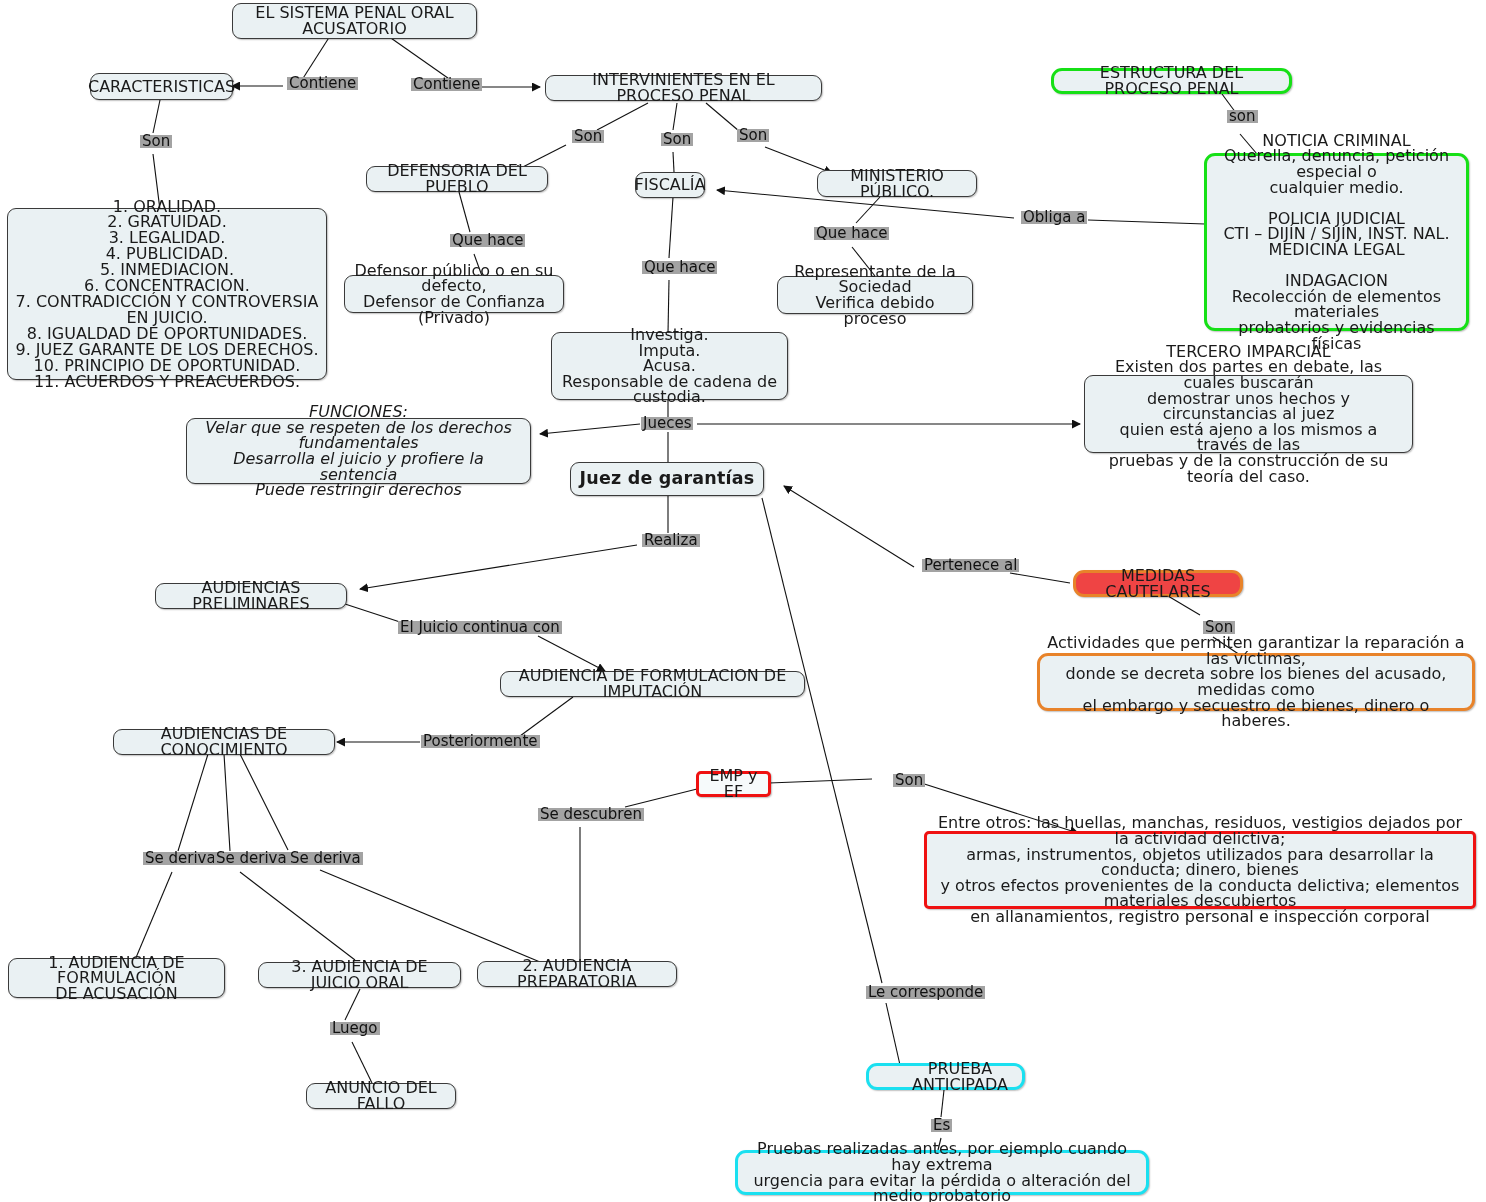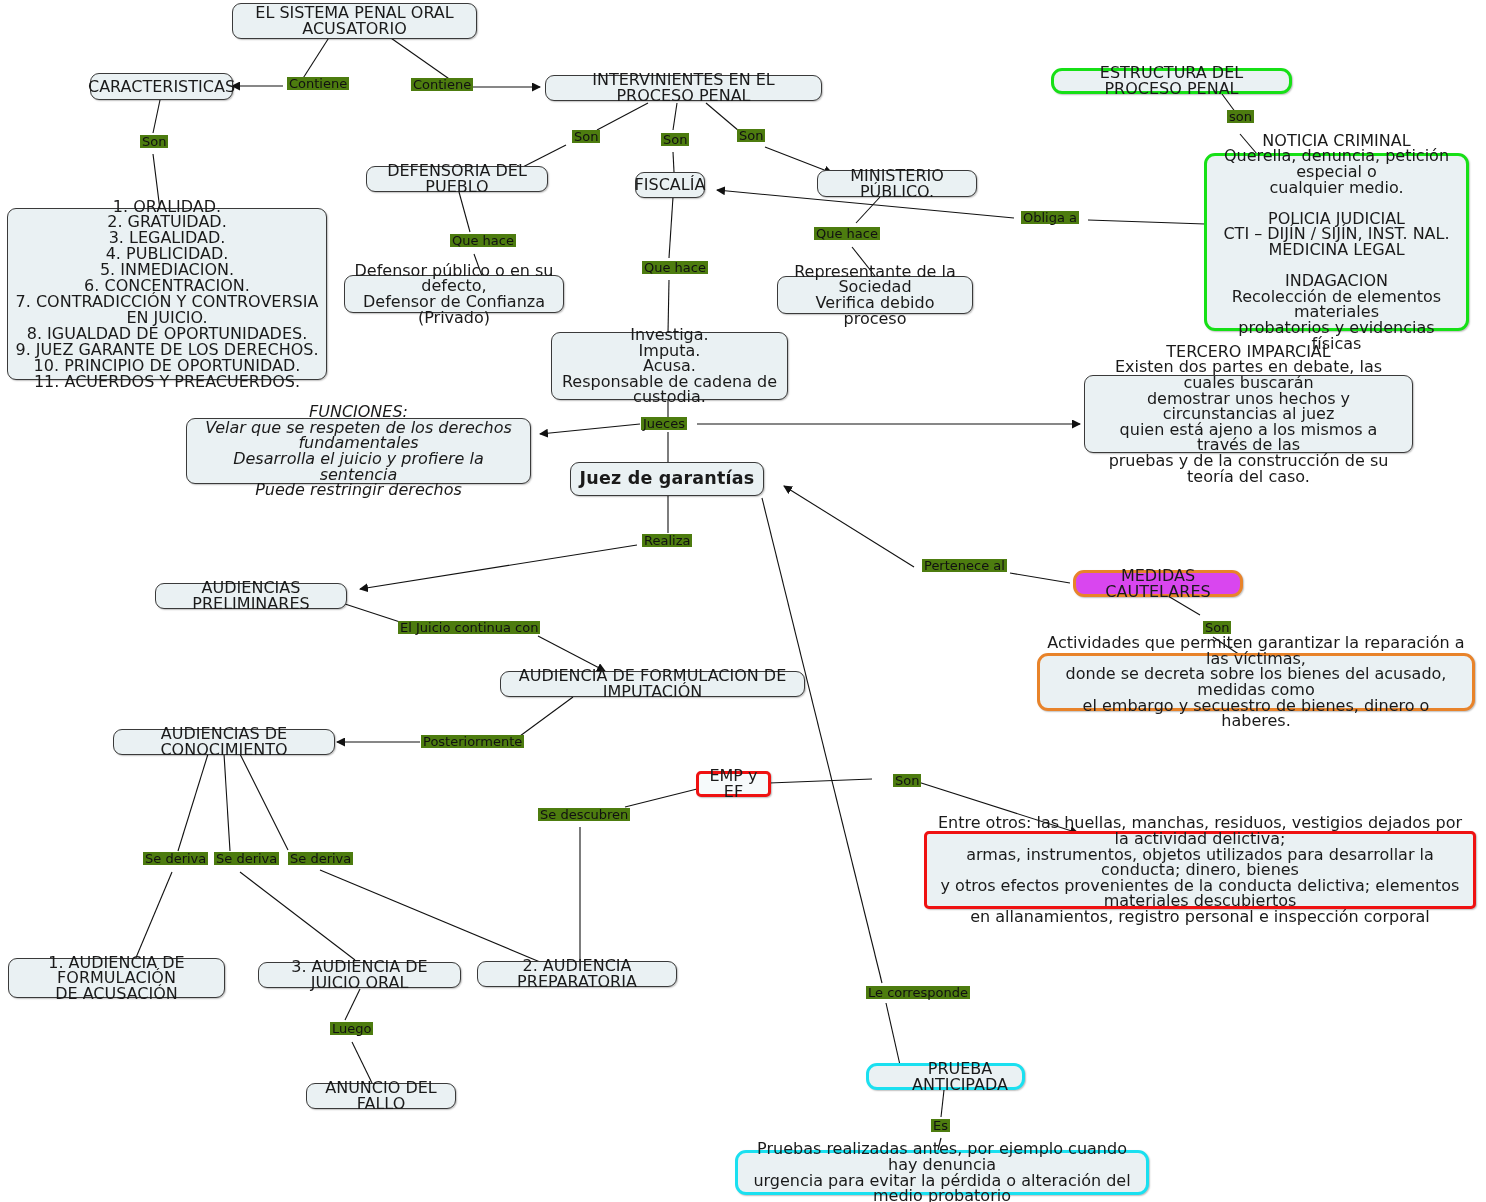--- a/index.html
+++ b/index.html
@@ -29,24 +29,24 @@
     box-shadow:1px 1px 1.5px rgba(0,0,0,.25);
     z-index:5;
   }
   .node.green{border:3px solid #16e016;border-radius:11px;}
   .node.orange{border:3px solid #e8832a;border-radius:11px;}
   .node.red{border:3px solid #ef1111;border-radius:5px;}
   .node.cyan{border:3px solid #1ae0f0;border-radius:11px;}
   .node.big{font-weight:bold;font-size:17.5px;letter-spacing:.2px;}
   .elabel{
     position:absolute;
-    font-size:13px;
+    font-size:15px;
     line-height:13px;
     color:#111;
-    background:#4d7c0f;
+    background:#a3a3a3;
     padding:0 2px;
     white-space:nowrap;
     z-index:6;
   }
 </style>
 </head>
 <body>
 
 <div id="map">
 
@@ -197,21 +197,21 @@
 
   <div class="node" style="left:186px;top:418px;width:345px;height:66px;font-style:italic;">FUNCIONES:
 Velar que se respeten de los derechos fundamentales
 Desarrolla el juicio y profiere la sentencia
 Puede restringir derechos</div>
 
   <div class="node big" style="left:570px;top:462px;width:194px;height:34px;">Juez de garantías</div>
 
   <div class="node" style="left:155px;top:583px;width:192px;height:26px;">AUDIENCIAS PRELIMINARES</div>
 
-  <div class="node orange" style="left:1073px;top:570px;width:170px;height:27px;background:#d946ef;">MEDIDAS CAUTELARES</div>
+  <div class="node orange" style="left:1073px;top:570px;width:170px;height:27px;background:#ef4444;">MEDIDAS CAUTELARES</div>
 
   <div class="node orange" style="left:1037px;top:653px;width:438px;height:58px;">Actividades que permiten garantizar la reparación a las víctimas,
 donde se decreta sobre los bienes del acusado, medidas como
 el embargo y secuestro de bienes, dinero o haberes.</div>
 
   <div class="node" style="left:500px;top:671px;width:305px;height:26px;">AUDIENCIA DE FORMULACION DE IMPUTACIÓN</div>
 
   <div class="node" style="left:113px;top:729px;width:222px;height:26px;">AUDIENCIAS DE CONOCIMIENTO</div>
 
   <div class="node red" style="left:696px;top:771px;width:75px;height:26px;background:#f6fafb;">EMP y EF</div>
@@ -225,21 +225,21 @@
 DE ACUSACIÓN</div>
 
   <div class="node" style="left:258px;top:962px;width:203px;height:26px;">3. AUDIENCIA DE JUICIO ORAL</div>
 
   <div class="node" style="left:477px;top:961px;width:200px;height:26px;">2. AUDIENCIA PREPARATORIA</div>
 
   <div class="node" style="left:306px;top:1083px;width:150px;height:26px;">ANUNCIO DEL FALLO</div>
 
   <div class="node cyan" style="left:866px;top:1063px;width:159px;height:27px;padding-left:36px;">PRUEBA ANTICIPADA</div>
 
-  <div class="node cyan" style="left:735px;top:1150px;width:414px;height:45px;">Pruebas realizadas antes, por ejemplo cuando hay denuncia
+  <div class="node cyan" style="left:735px;top:1150px;width:414px;height:45px;">Pruebas realizadas antes, por ejemplo cuando hay extrema
 urgencia para evitar la pérdida o alteración del medio probatorio</div>
 
   <div class="elabel" style="left:287px;top:77px;">Contiene</div>
   <div class="elabel" style="left:411px;top:78px;">Contiene</div>
   <div class="elabel" style="left:140px;top:135px;">Son</div>
   <div class="elabel" style="left:572px;top:130px;">Son</div>
   <div class="elabel" style="left:661px;top:133px;">Son</div>
   <div class="elabel" style="left:737px;top:129px;">Son</div>
   <div class="elabel" style="left:450px;top:234px;">Que hace</div>
   <div class="elabel" style="left:642px;top:261px;">Que hace</div>

